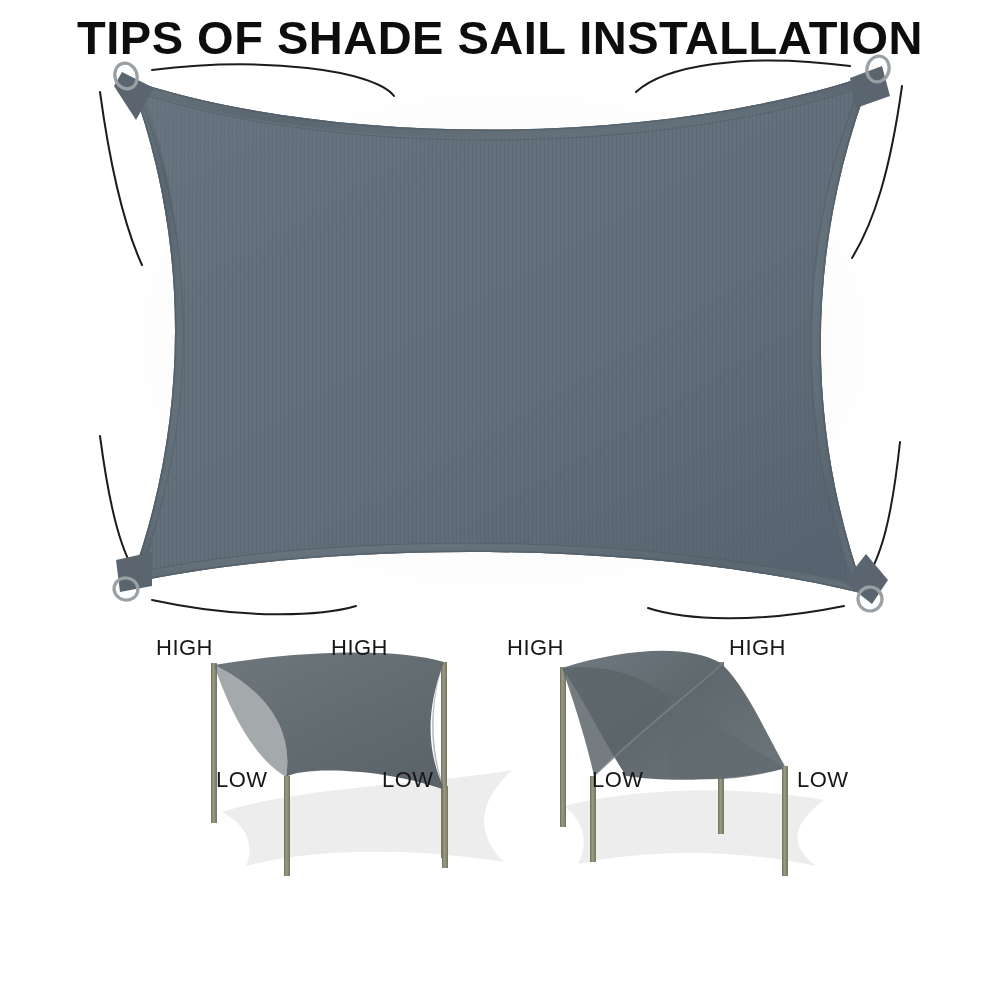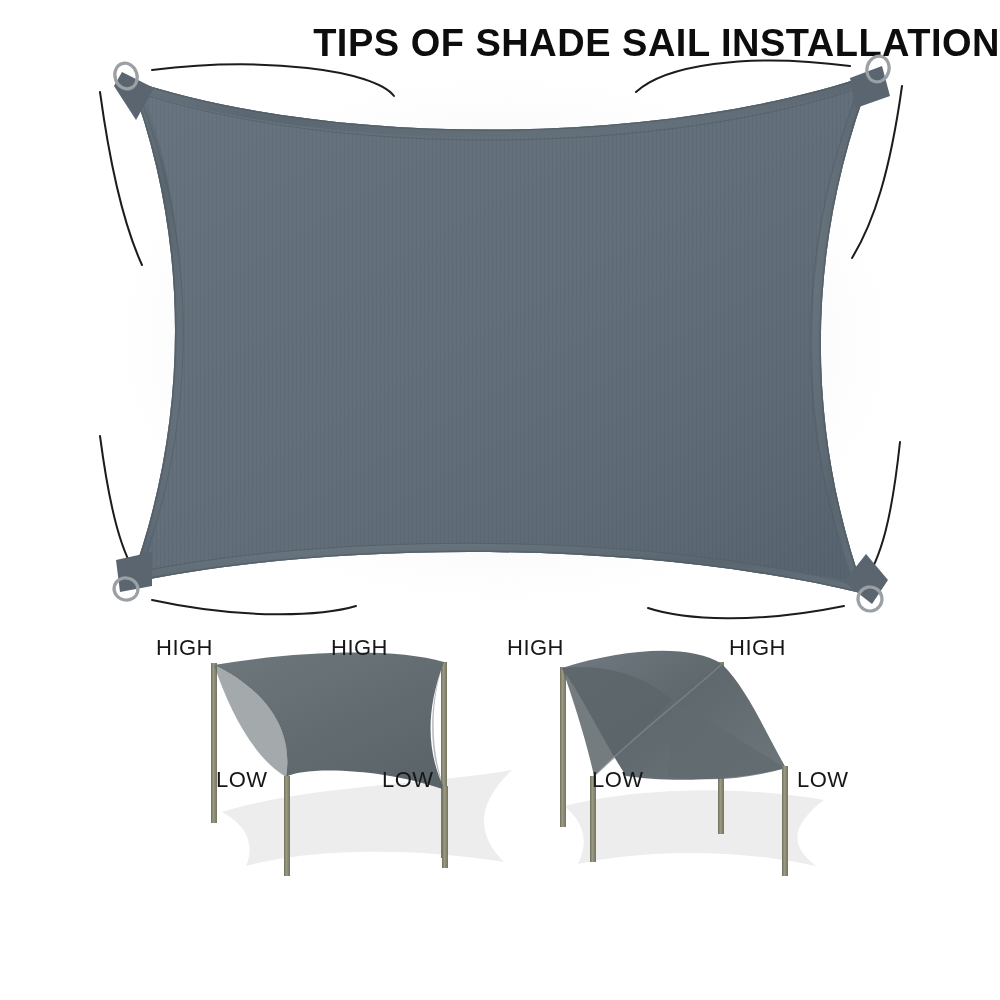--- a/index.html
+++ b/index.html
@@ -13,26 +13,26 @@
   #page {
     position: relative;
     width: 1000px;
     height: 1000px;
     background: #ffffff;
     overflow: hidden;
   }
   #page-title {
     position: absolute;
     left: 0;
-    top: 22px;
-    width: 1000px;
-    text-align: right;
+    top: 10px;
+    width: 1000px;
+    text-align: center;
     font-family: "Liberation Sans", sans-serif;
     font-weight: bold;
-    font-size: 38px;
+    font-size: 47px;
     letter-spacing: 0.5px;
     color: #0d0d0d;
     white-space: nowrap;
   }
   .stage {
     position: absolute;
     left: 4px;
     top: 0;
     width: 1000px;
     height: 880px;

